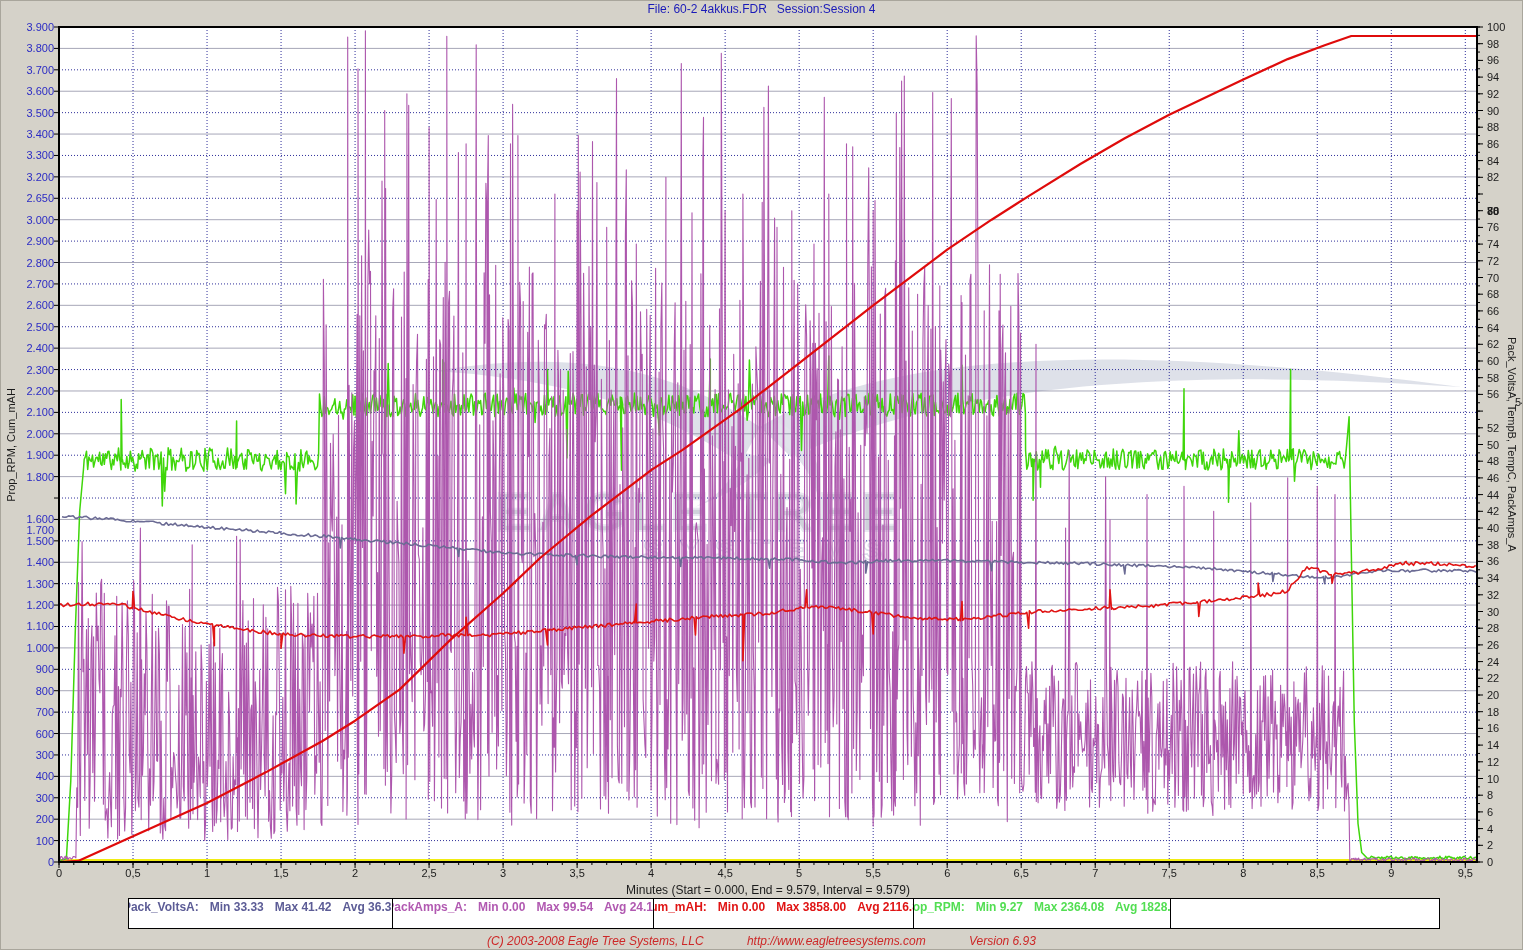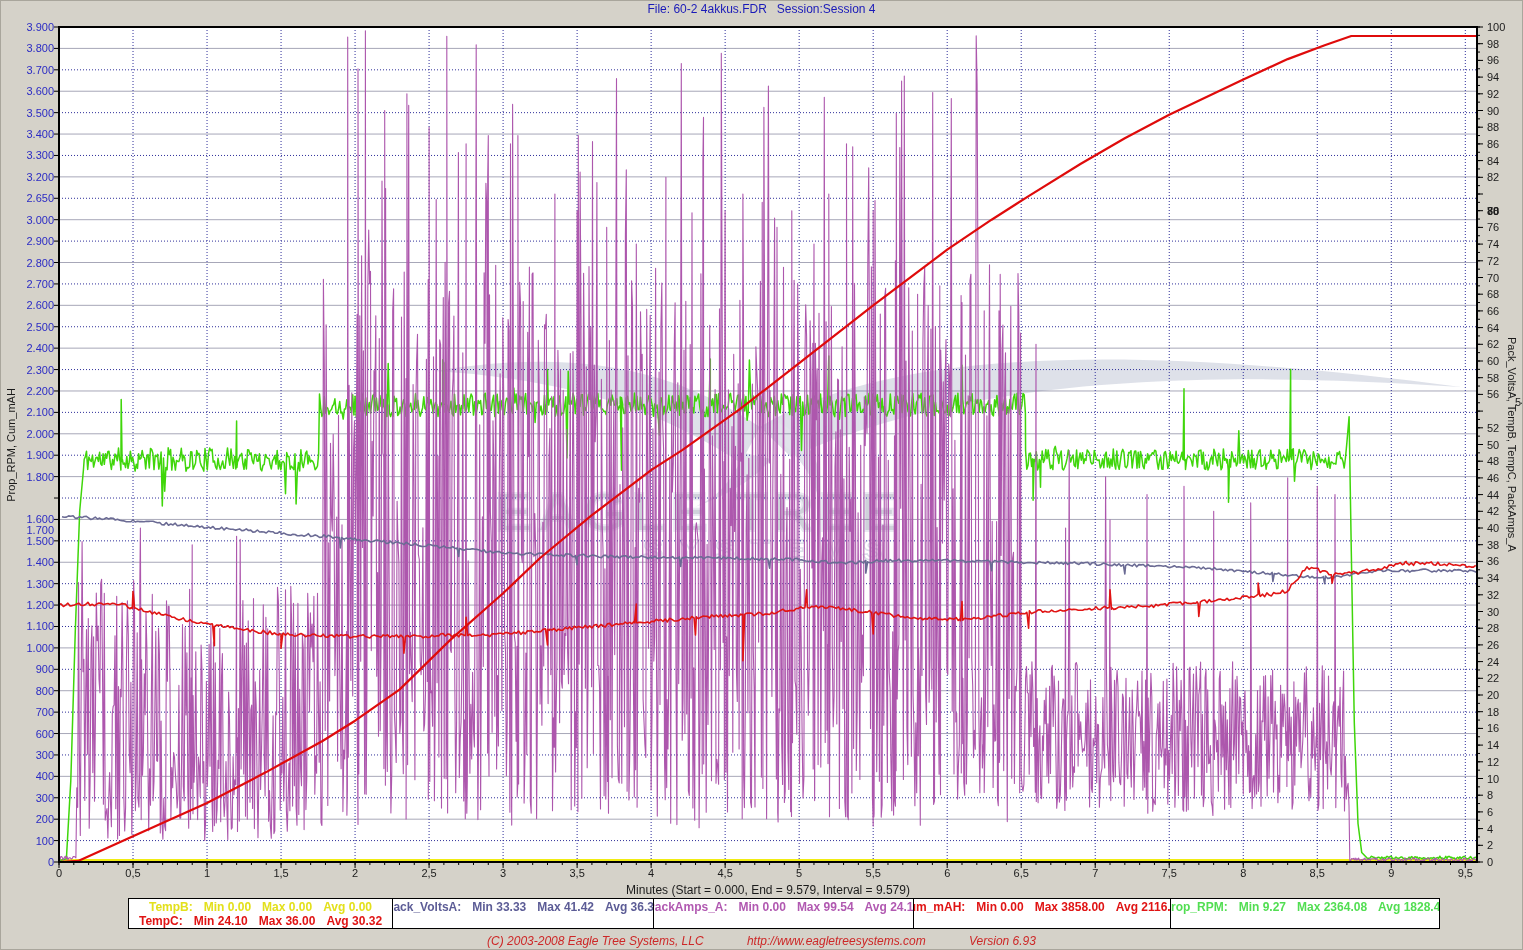--- a/index.html
+++ b/index.html
@@ -580,24 +580,20 @@
       <line x1="1418" y1="16.700000000000045" x2="1424" y2="16.700000000000045" stroke="#000" stroke-width="1"></line>
       <line x1="1418" y1="0" x2="1424" y2="0" stroke="#000" stroke-width="1"></line>
       <rect x="0" y="0" width="1418" height="835" fill="none" stroke="#000" stroke-width="2"></rect>
     </svg>
 </div>
 
 <div id="x-axis-title">Minutes (Start = 0.000,  End = 9.579,  Interval =  9.579)</div>
 
 <div id="legend">
     <div class="cell">
-      <div class="lg-line" style="color: rgb(227, 224, 27);"><span>TempB:</span><span class="stat">Min 0.00</span><span class="stat">Max 0.00</span><span class="stat">Avg 0.00</span></div>
-      <div class="lg-line" style="color: rgb(224, 20, 20);"><span>TempC:</span><span class="stat">Min 24.10</span><span class="stat">Max 36.00</span><span class="stat">Avg 30.32</span></div>
-    </div>
-    <div class="cell">
       <div class="lg-line" style="color: rgb(92, 92, 150);"><span>Pack_VoltsA:</span><span class="stat">Min 33.33</span><span class="stat">Max 41.42</span><span class="stat">Avg 36.33</span></div>
     </div>
     <div class="cell">
       <div class="lg-line" style="color: rgb(177, 89, 177);"><span>PackAmps_A:</span><span class="stat">Min 0.00</span><span class="stat">Max 99.54</span><span class="stat">Avg 24.16</span></div>
     </div>
     <div class="cell">
       <div class="lg-line" style="color: rgb(224, 20, 20);"><span>Cum_mAH:</span><span class="stat">Min 0.00</span><span class="stat">Max 3858.00</span><span class="stat">Avg 2116.85</span></div>
     </div>
     <div class="cell">
       <div class="lg-line" style="color: rgb(82, 222, 82);"><span>Prop_RPM:</span><span class="stat">Min 9.27</span><span class="stat">Max 2364.08</span><span class="stat">Avg 1828.44</span></div>

